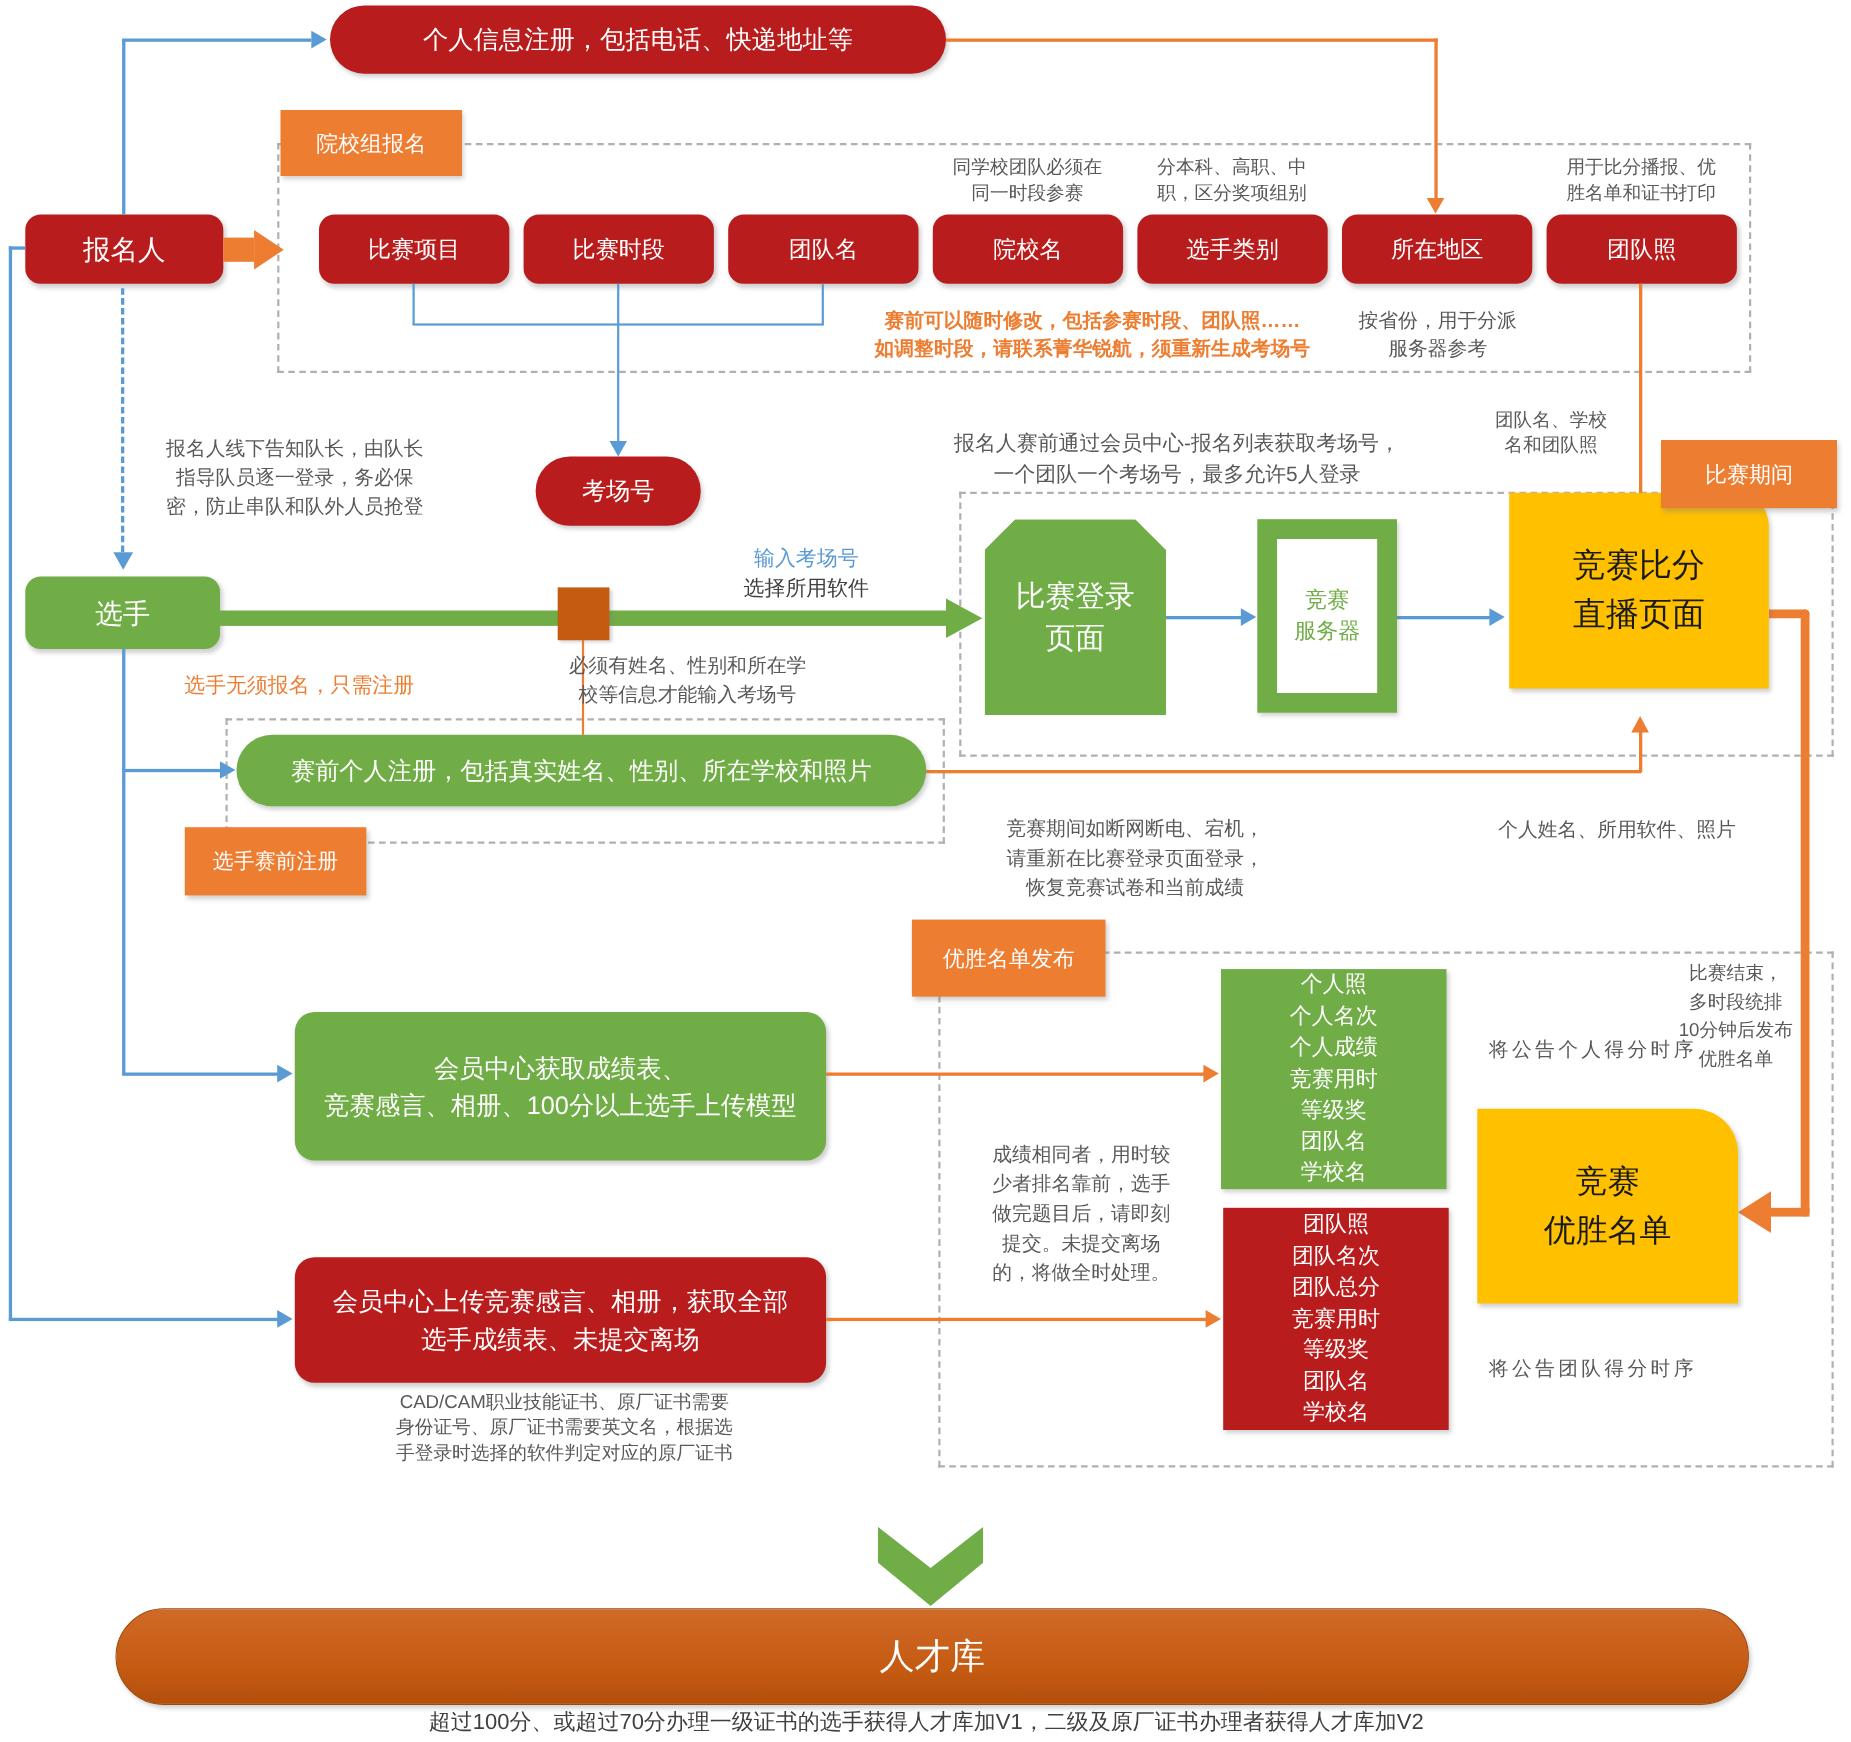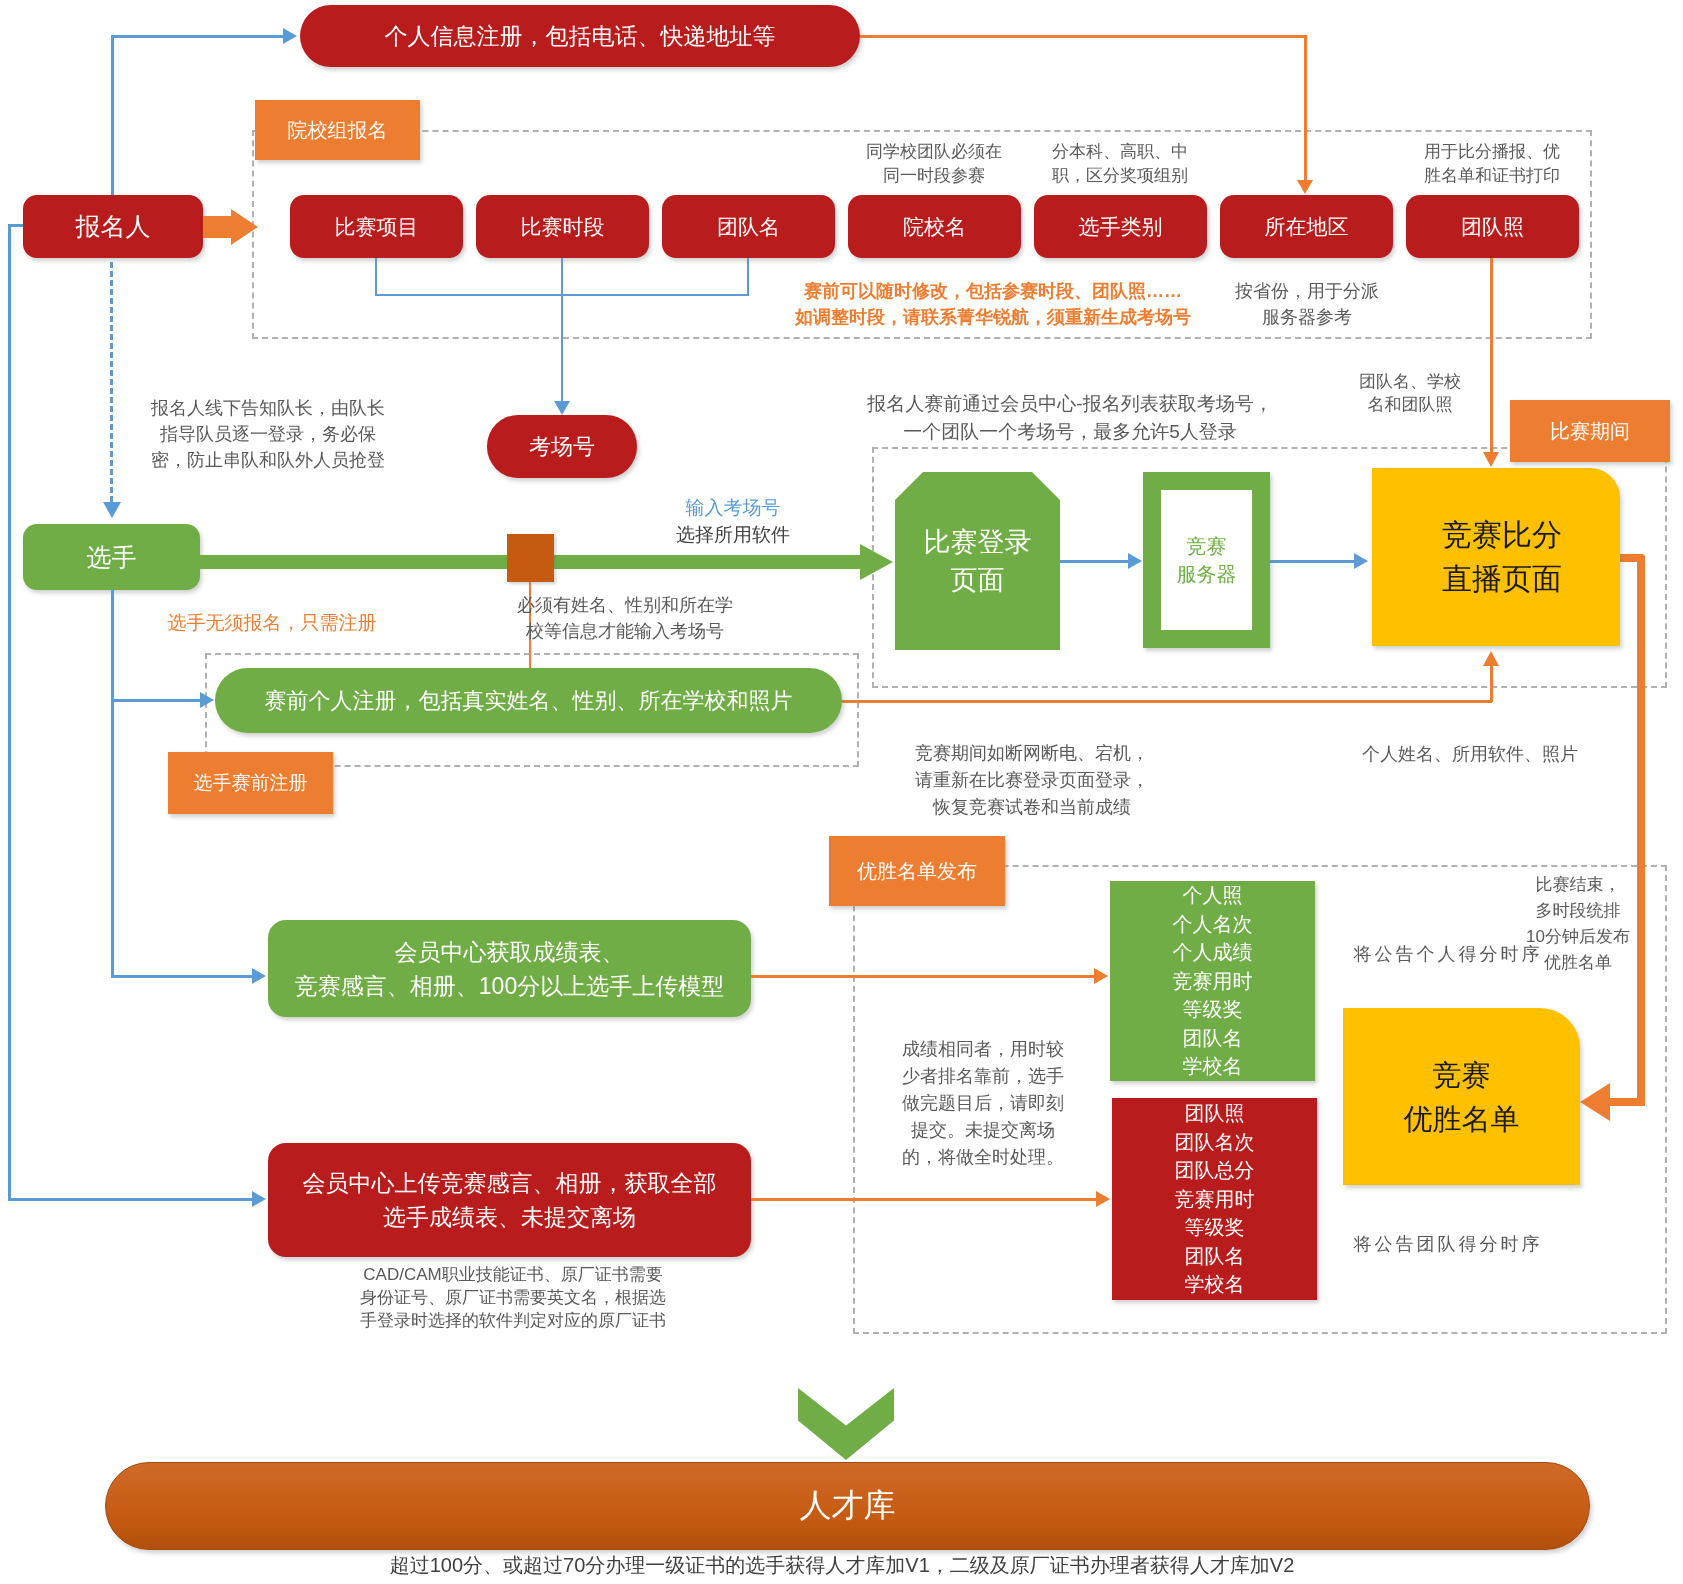--- a/index.html
+++ b/index.html
@@ -151,21 +151,21 @@
         <span class="lh">比赛登录</span>
         <span class="lh">页面</span>
       </div>
   </div>
   <div class="abs" style="left:1143px;top:472px;width:127px;height:176px;border:18px solid #70AD47;background:#fff;box-sizing:border-box;display:flex;align-items:center;justify-content:center;text-align:center;color:#70AD47;font-size:20px;line-height:28px;box-shadow:2px 3px 4px rgba(120,120,120,.35);z-index:4;">
     <div>
         <span class="lh">竞赛</span>
         <span class="lh">服务器</span>
       </div>
   </div>
-  <div class="node gold" style="left:1372px;top:468px;width:236px;height:178px;border-radius:0 30px 0 0;font-size:30px;line-height:44px;z-index:4;padding-left:12px;">
+  <div class="node gold" style="left:1372px;top:448px;width:236px;height:178px;border-radius:0 30px 0 0;font-size:30px;line-height:44px;z-index:4;">
     <div>
         <span class="lh">竞赛比分</span>
         <span class="lh">直播页面</span>
       </div>
   </div>
   <div class="hline bl" style="left:1060px;top:560px;width:70px;height:3px;"></div>
   <div class="tri" style="left:1128px;top:553px;border-width:8px 0 8px 14px;border-color:transparent transparent transparent #5B9BD5;"></div>
   <div class="hline bl" style="left:1270px;top:560px;width:86px;height:3px;"></div>
   <div class="tri" style="left:1354px;top:553px;border-width:8px 0 8px 14px;border-color:transparent transparent transparent #5B9BD5;"></div>
   <div class="vline ol" style="left:1490px;top:258px;width:3px;height:196px;"></div>
@@ -187,21 +187,21 @@
     <span class="lh">竞赛期间如断网断电、宕机，</span>
     <span class="lh">请重新在比赛登录页面登录，</span>
     <span class="lh">恢复竞赛试卷和当前成绩</span>
   </div>
   <div class="note" style="left:1310px;top:742px;width:320px;font-size:18px;"><span>个人姓名、所用软件、照片</span></div>
 
   <div class="olabel" style="left:829px;top:836px;width:176px;height:70px;font-size:20px;">
     <span>优胜名单发布</span>
   </div>
 
-  <div class="node green" style="left:268px;top:920px;width:483px;height:97px;border-radius:18px;font-size:23px;line-height:34px;">
+  <div class="node green" style="left:268px;top:920px;width:483px;height:135px;border-radius:18px;font-size:23px;line-height:34px;">
     <div>
         <span class="lh">会员中心获取成绩表、</span>
         <span class="lh">竞赛感言、相册、100分以上选手上传模型</span>
       </div>
   </div>
   <div class="node blue" style="left:268px;top:1143px;width:483px;height:114px;border-radius:18px;font-size:23px;line-height:34px;">
     <div>
         <span class="lh">会员中心上传竞赛感言、相册，获取全部</span>
         <span class="lh">选手成绩表、未提交离场</span>
       </div>

